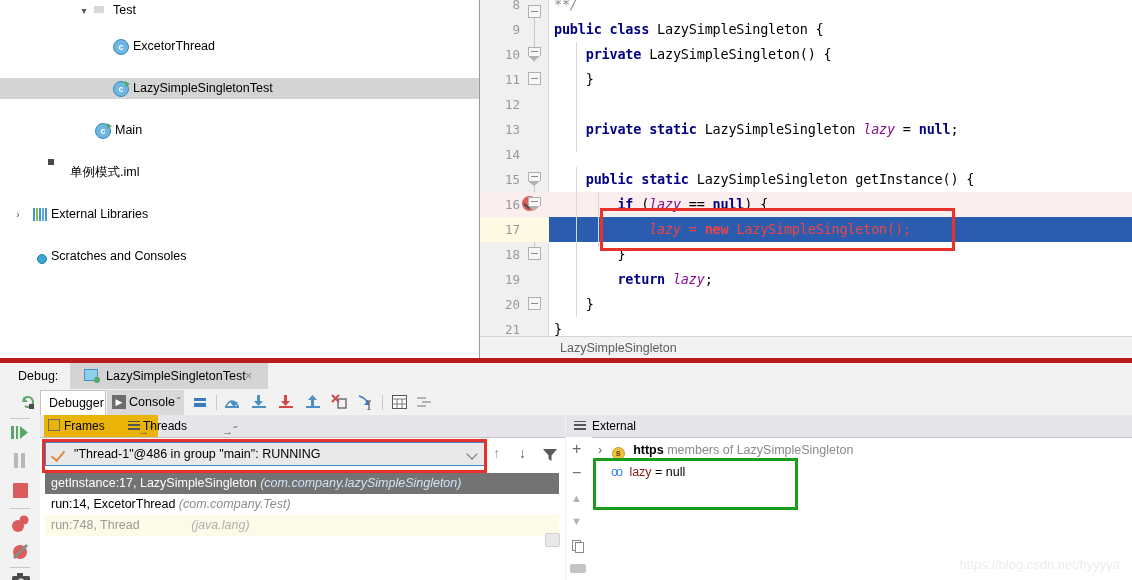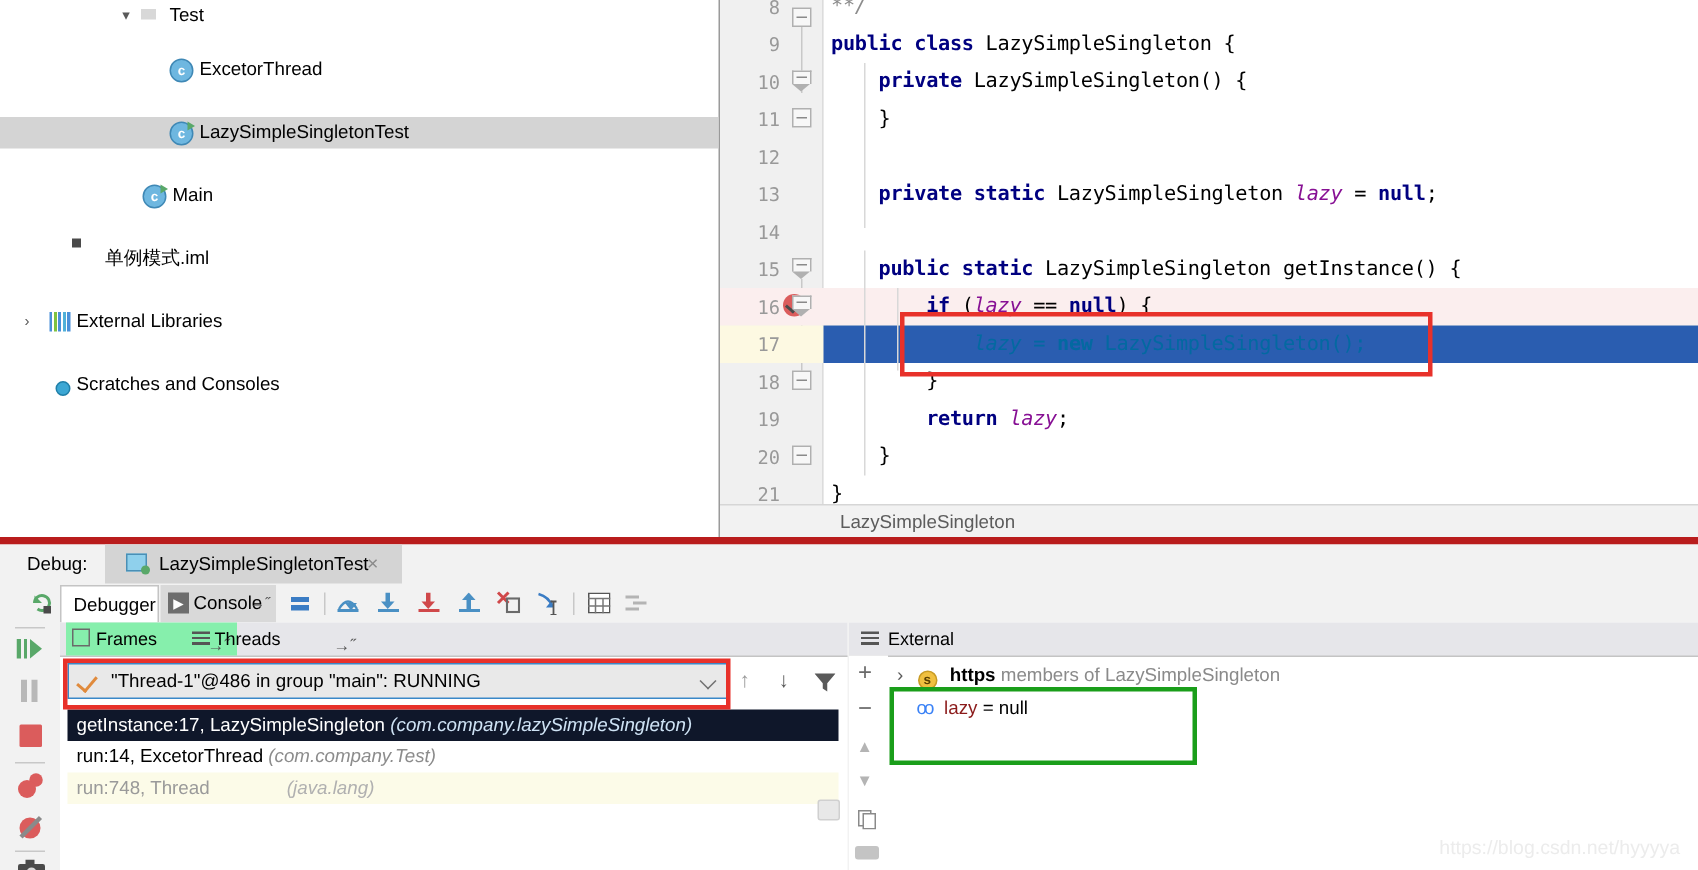--- a/index.html
+++ b/index.html
@@ -95,32 +95,32 @@
   
   .vstrip{position:absolute;left:0;top:52px;width:40px;height:170px;background:#f2f2f2;
           border-right:1px solid #c4c4c4;}
   .vsep{position:absolute;left:10px;width:20px;height:1px;background:#c8c8c8;}
 
   
   .frames{position:absolute;left:40px;top:52px;width:525px;height:170px;background:#fff;}
   .ph{position:absolute;left:0;top:0;width:100%;height:22px;background:#e6e6ea;
       border-bottom:1px solid #c4c4c4;}
   .ptab{position:absolute;top:0;height:22px;line-height:22px;font-size:12px;padding-left:20px;padding-right:16px;}
-  .ptab.on{background:#86efac;}
+  .ptab.on{background:#eab308;}
   .ptab .pin{position:absolute;right:5px;top:5px;color:#555;font-size:11px;}
   .thread-sel{position:absolute;left:5px;top:27px;width:440px;height:24px;background:#e9e9e9;
               border:1px solid #3a88c8;box-sizing:border-box;}
   .thread-sel .txt{position:absolute;left:28px;line-height:22px;font-size:12.5px;}
   .chev{position:absolute;right:8px;top:7px;width:7px;height:7px;border-right:1.5px solid #707070;
         border-bottom:1.5px solid #707070;transform:rotate(45deg);}
   .okmark{position:absolute;left:8px;top:5px;width:6px;height:11px;border:solid #e08a3c;
           border-width:0 2px 2px 0;transform:rotate(40deg);}
   .frow{position:absolute;left:5px;width:514px;height:21px;line-height:21px;font-size:12.5px;
         padding-left:6px;box-sizing:border-box;white-space:nowrap;}
-  .frow.sel{background:#0f172a;color:#fff;}
+  .frow.sel{background:#737373;color:#fff;}
   .frow .pkg{font-style:italic;color:#8c8c8c;}
   .frow.sel .pkg{color:#cfe3f5;}
   .frow.dim{color:#9a9a9a;background:#fcfbe8;}
   .frow.dim .pkg{color:#b0b0b0;margin-left:48px;}
   .fbtn{position:absolute;color:#9a9a9a;font-size:14px;}
 
   
   .vars{position:absolute;left:566px;top:52px;width:566px;height:170px;background:#fff;}
   .vh{position:absolute;left:0;top:0;width:100%;height:22px;background:#e6e6ea;
       border-bottom:1px solid #c4c4c4;}
@@ -240,21 +240,21 @@
         <span class="bp">
             <i class="bp-chk"></i>
           </span>
         <span class="fold fold-top"></span>
         <span class="code">        <b class="kw">if</b> (<i class="fld">lazy</i> == <b class="kw">null</b>) {</span>
       </div>
 
       <div class="lrow ln-cur" style="top:217px">
         <span class="lnum">17</span>
         <span class="exec-bar"></span>
-        <span class="code" style="z-index:3;color:#0369a1">            <i style="font-style:italic">lazy</i> = <b style="font-weight:bold">new</b> LazySimpleSingleton();</span>
+        <span class="code" style="z-index:3;color:#ef4444">            <i style="font-style:italic">lazy</i> = <b style="font-weight:bold">new</b> LazySimpleSingleton();</span>
       </div>
 
       <div class="lrow" style="top:242px">
         <span class="lnum">18</span>
         <span class="fold fold-box"></span>
         <span class="code">        }</span>
       </div>
 
       <div class="lrow" style="top:267px">
         <span class="lnum">19</span>

